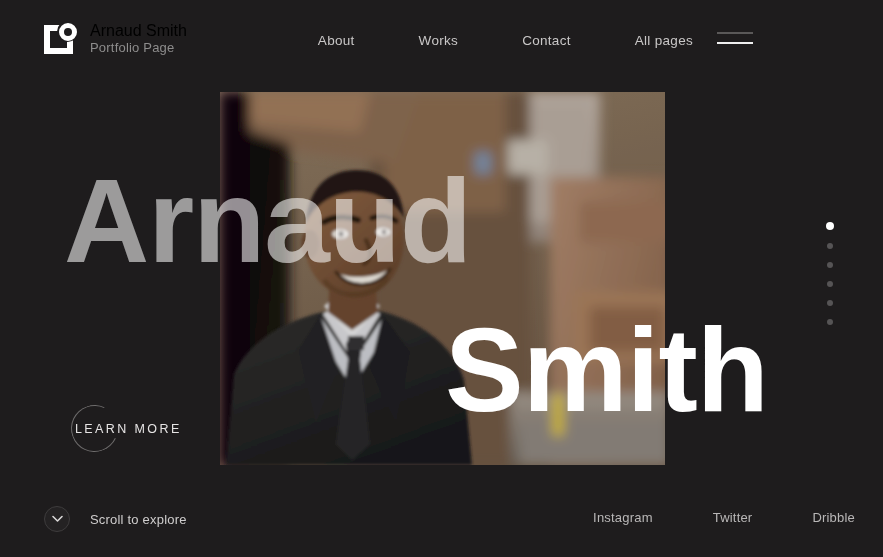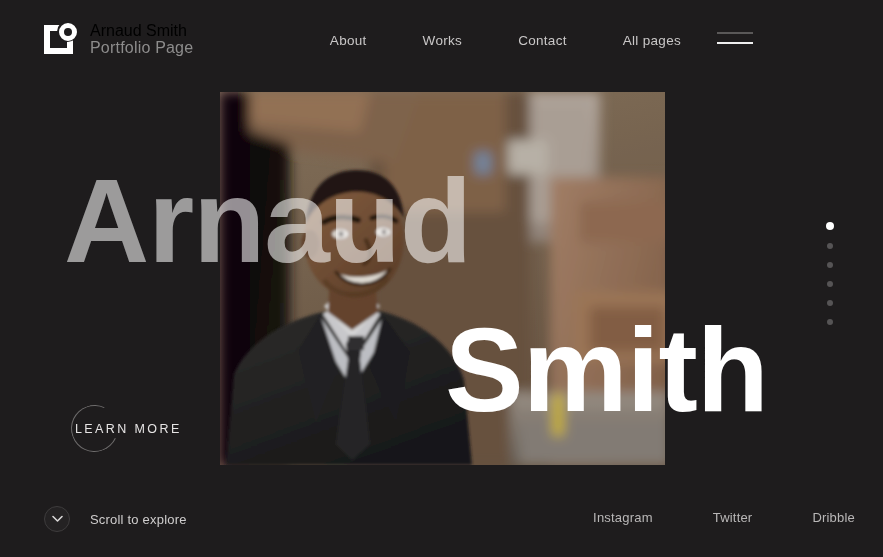--- a/index.html
+++ b/index.html
@@ -35,26 +35,26 @@
     position:absolute; left:13px; top:0px; width:21px; height:21px;
     border-radius:50%; background:#1e1c1d;
     border:4px solid #1e1c1d;
   }
   .logo-mark .ring {
     position:absolute; left:15px; top:2px; width:18px; height:18px;
     border-radius:50%; border:5px solid #ffffff; background:transparent;
   }
   .brand-text { display:flex; flex-direction:column; justify-content:center; }
   #brand-sub {
-    font-size:16px; color:#8d8c8c; line-height:15px; letter-spacing:0.2px;
+    font-size:13px; color:#8d8c8c; line-height:15px; letter-spacing:0.2px;
   }
 
   #nav {
-    position:absolute; right:100px; top:0; height:80px;
-    display:flex; align-items:center; gap:0px;
+    position:absolute; right:88px; top:0; height:80px;
+    display:flex; align-items:center; gap:8px;
   }
   .nav-item {
     color:#c9c7c7; font-size:13.5px; letter-spacing:0.3px;
     padding:0 28px; cursor:pointer; white-space:nowrap;
   }
   .nav-item:last-child { padding-right:0; }
 
   #hamburger {
     position:absolute; right:28px; top:32px;
     width:36px; height:16px; cursor:pointer;

